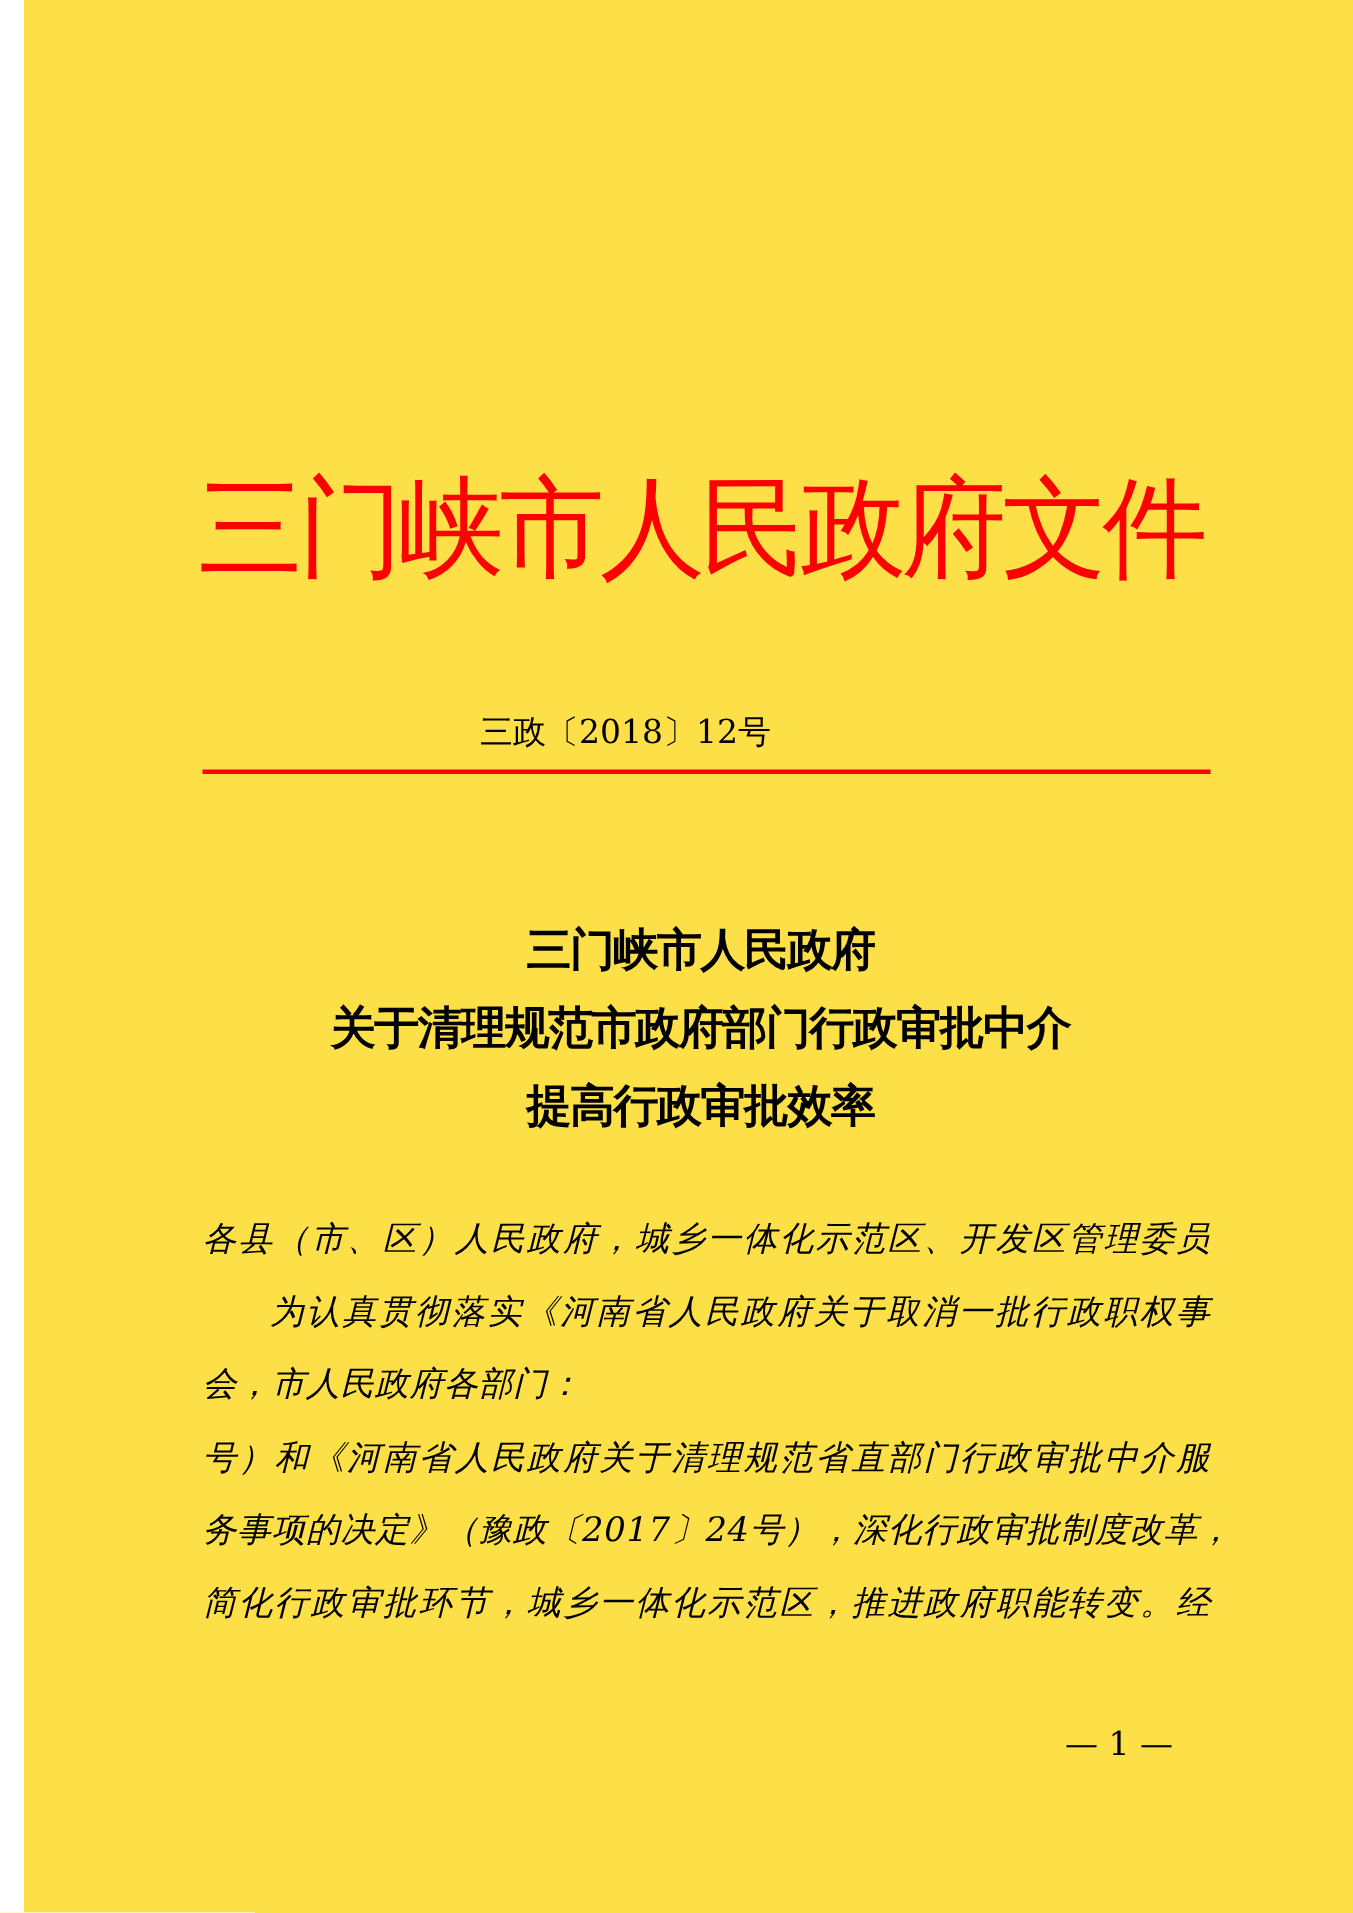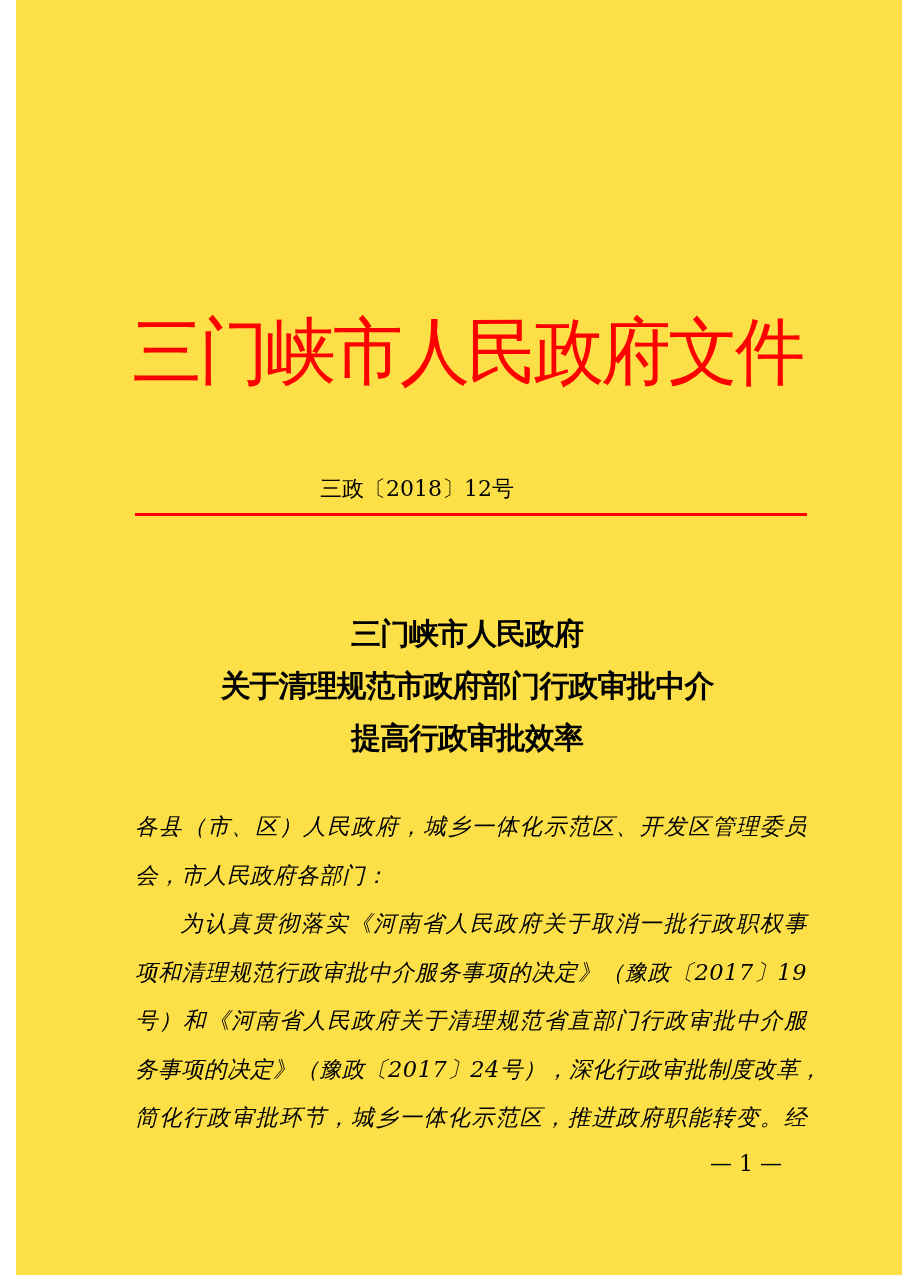--- a/index.html
+++ b/index.html
@@ -110,23 +110,22 @@
   <div class="red-rule" id="redrule" style="background: rgb(255, 0, 0);"></div>
 
   <div class="title-block">
     <div class="title-line">三门峡市人民政府</div>
     <div class="title-line">关于清理规范市政府部门行政审批中介</div>
     <div class="title-line">提高行政审批效率</div>
   </div>
 
   <div class="body-block">
     <div class="body-line">各县（市、区）人民政府，城乡一体化示范区、开发区管理委员</div>
+    <div class="body-line indent">为认真贯彻落实《河南省人民政府关于取消一批行政职权事</div>
     <div class="body-line last">会，市人民政府各部门：</div>
-    <div class="body-line indent">为认真贯彻落实《河南省人民政府关于取消一批行政职权事</div>
-    <div class="body-line">项和清理规范行政审批中介服务事项的决定》（豫政〔2017〕19</div>
     <div class="body-line">号）和《河南省人民政府关于清理规范省直部门行政审批中介服</div>
     <div class="body-line">务事项的决定》（豫政〔2017〕24号），深化行政审批制度改革，</div>
     <div class="body-line">简化行政审批环节，城乡一体化示范区，推进政府职能转变。经</div>
   </div>
 
   <div class="page-number">— 1 —</div>
 
 </div>
 
 </body></html>

